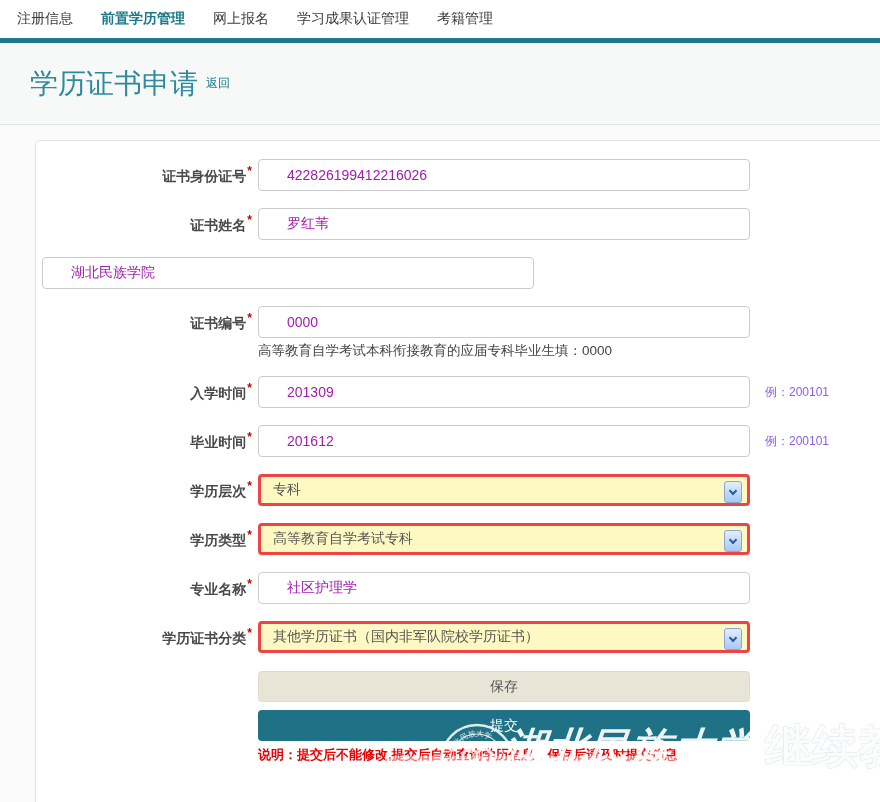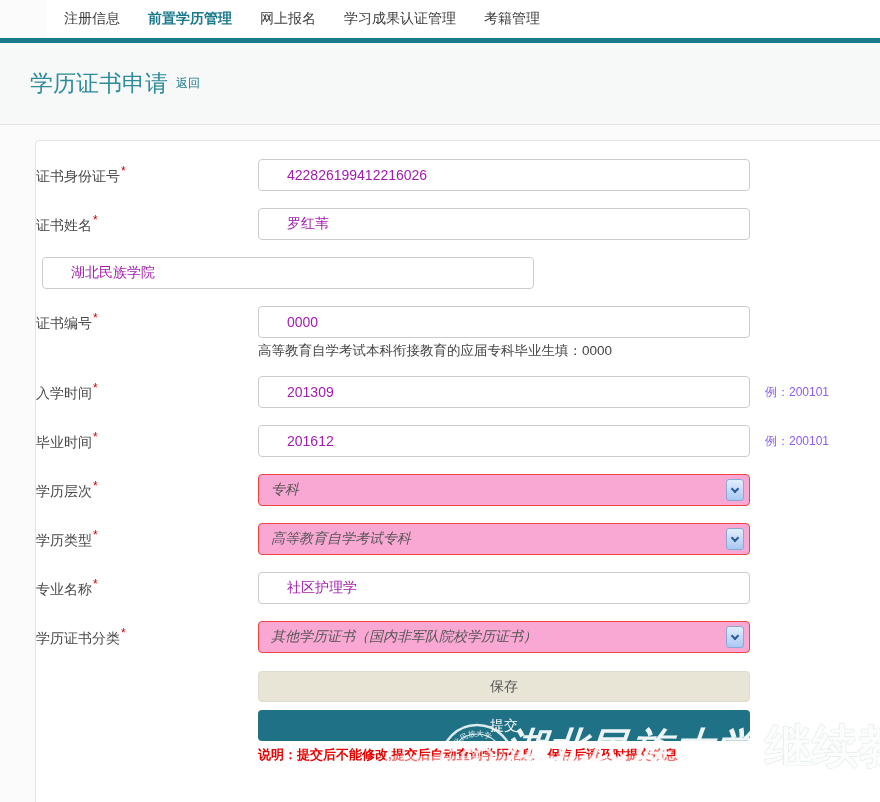--- a/index.html
+++ b/index.html
@@ -1,46 +1,46 @@
 <!DOCTYPE html>
 <html><head>
 <meta charset="utf-8">
 <style>
   * { margin:0; padding:0; box-sizing:border-box; }
   body { font-family:"Liberation Sans","DejaVu Sans",sans-serif; background:#fff; }
   #page { position:relative; width:880px; height:802px; overflow:hidden; background:#fbfbfb; }
 
   
-  .topnav { height:38px; background:#fff; display:flex; align-items:center; padding-left:17px;margin-left:47px; }
+  .topnav { height:38px; background:#fff; display:flex; align-items:center; padding-left:17px; }
   .nav-item { font-size:14px; color:#3c3c3c; margin-right:28px; cursor:pointer; white-space:nowrap; }
   .nav-item.active { color:#1b7a8c; font-weight:bold; }
   .teal-bar { height:5px; background:#1b7a8c; width:100%; }
 
   
   .page-header { height:82px; background:#f7f8f8; border-bottom:1px solid #e3e3e3; display:flex; align-items:center; padding-left:30px; }
-  .page-title { font-size:23px; color:#2e8b9b; font-weight:normal; }
+  .page-title { font-size:28px; color:#2e8b9b; font-weight:normal; }
   .back-link { font-size:12px; color:#1b7a8c; margin-left:8px; text-decoration:none; cursor:pointer; }
 
   
   .panel { position:absolute; left:35px; top:140px; width:880px; height:680px;
            background:#fff; border:1px solid #e3e3e3; border-radius:4px; padding-top:18px; }
 
   .form-row { display:flex; align-items:center; margin-bottom:17px; }
-  .form-label { width:216px; font-size:14px; font-weight:normal; color:#4a4a4a; white-space:nowrap; }
+  .form-label { width:216px; text-align:right; font-size:14px; font-weight:bold; color:#4a4a4a; white-space:nowrap; }
   .req { color:#cc0000; font-size:12px; vertical-align:super; margin-left:1px; }
   .text-input { margin-left:6px; width:492px; height:32px; border:1px solid #ccc; border-radius:4px;
                 padding:0 28px; font-size:14px; color:#a21caf; background:#fff; outline:none;
                 font-family:"Liberation Sans","DejaVu Sans",sans-serif; }
   .hint { margin-left:15px; font-size:12px; color:#8b5cf6; }
 
   .helper-row { padding:4px 0 16px 222px; font-size:13.5px; color:#444; }
 
-  .select-box { margin-left:6px; width:492px; height:32px; border:1px solid #ef4444; border-radius:4px;
-                background:#f9a8d4; position:relative; display:flex; align-items:center; padding:0 30px 0 12px;
-                font-size:14px; color:#555; cursor:pointer;font-style:italic; }
+  .select-box { margin-left:6px; width:492px; height:32px; border:3px solid #ef4444; border-radius:4px;
+                background:#fef9c3; position:relative; display:flex; align-items:center; padding:0 30px 0 12px;
+                font-size:14px; color:#555; cursor:pointer; }
   .select-arrow { position:absolute; right:5px; top:4px; width:18px; height:22px; border:1px solid #88a9d6;
                   border-radius:3px; background:linear-gradient(#e2eefd,#a9c8f2); display:flex;
                   align-items:center; justify-content:center; }
   .chev { width:6px; height:6px; border-right:2px solid #2c5aa0; border-bottom:2px solid #2c5aa0;
           transform:rotate(45deg); margin-top:-3px; }
 
   .btn-col { margin-left:222px; width:492px; }
   .save-btn { display:block; width:100%; height:31px; background:#e8e5d6; border:1px solid #e0dccb;
               border-radius:4px; font-size:14px; color:#555; cursor:pointer;
               font-family:"Liberation Sans","DejaVu Sans",sans-serif; }

